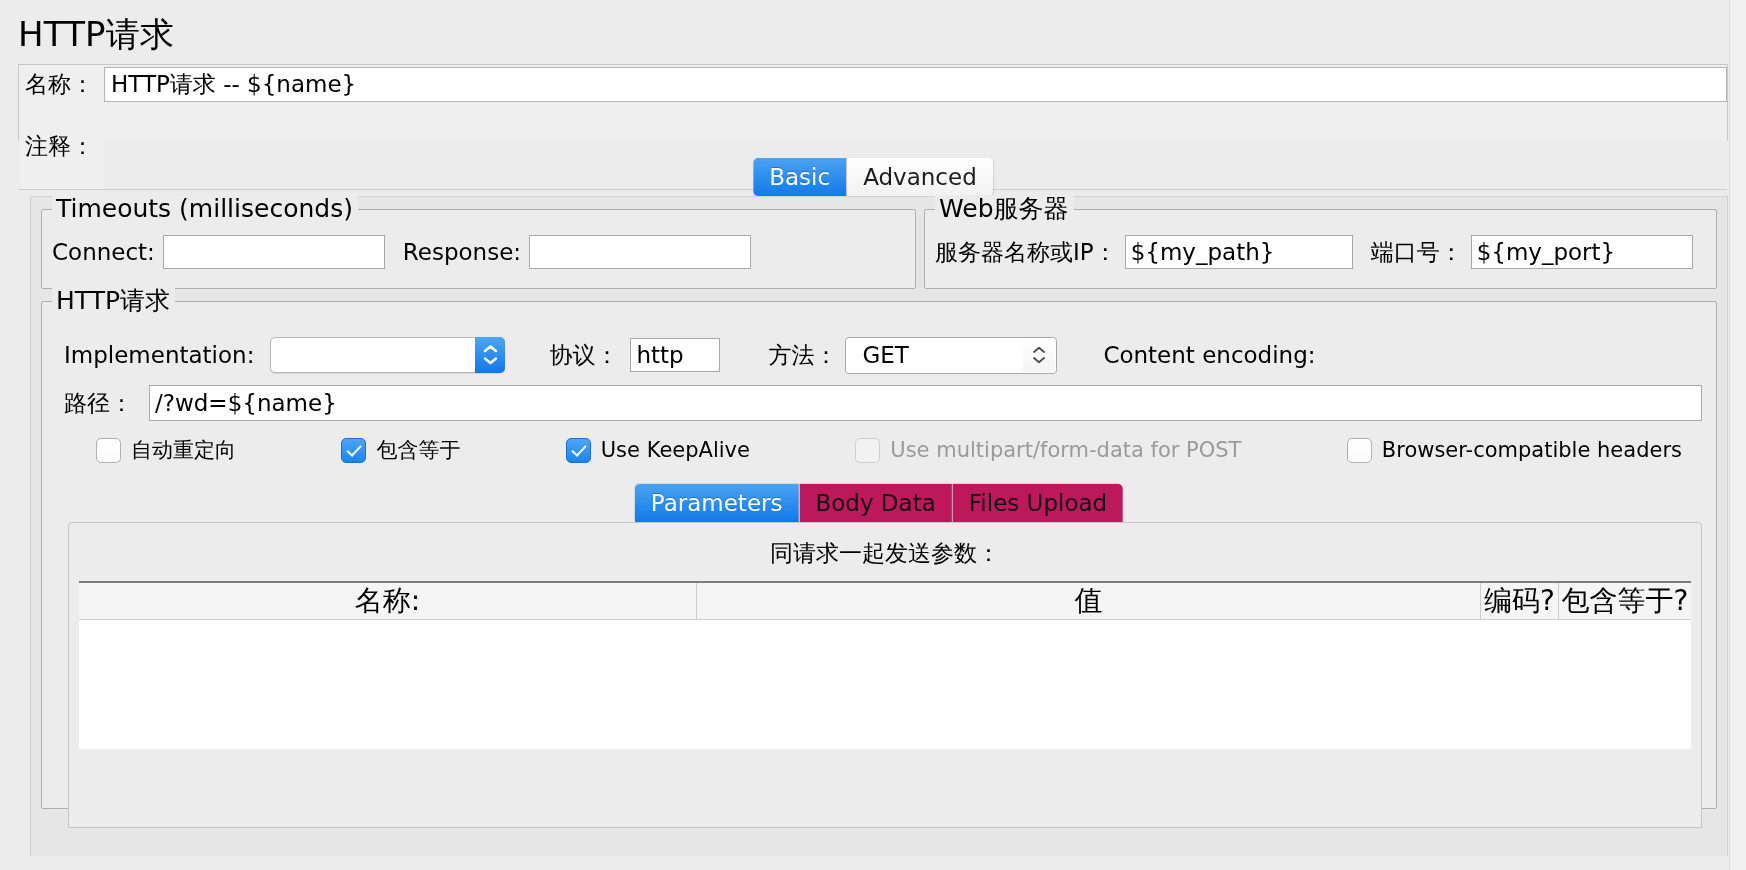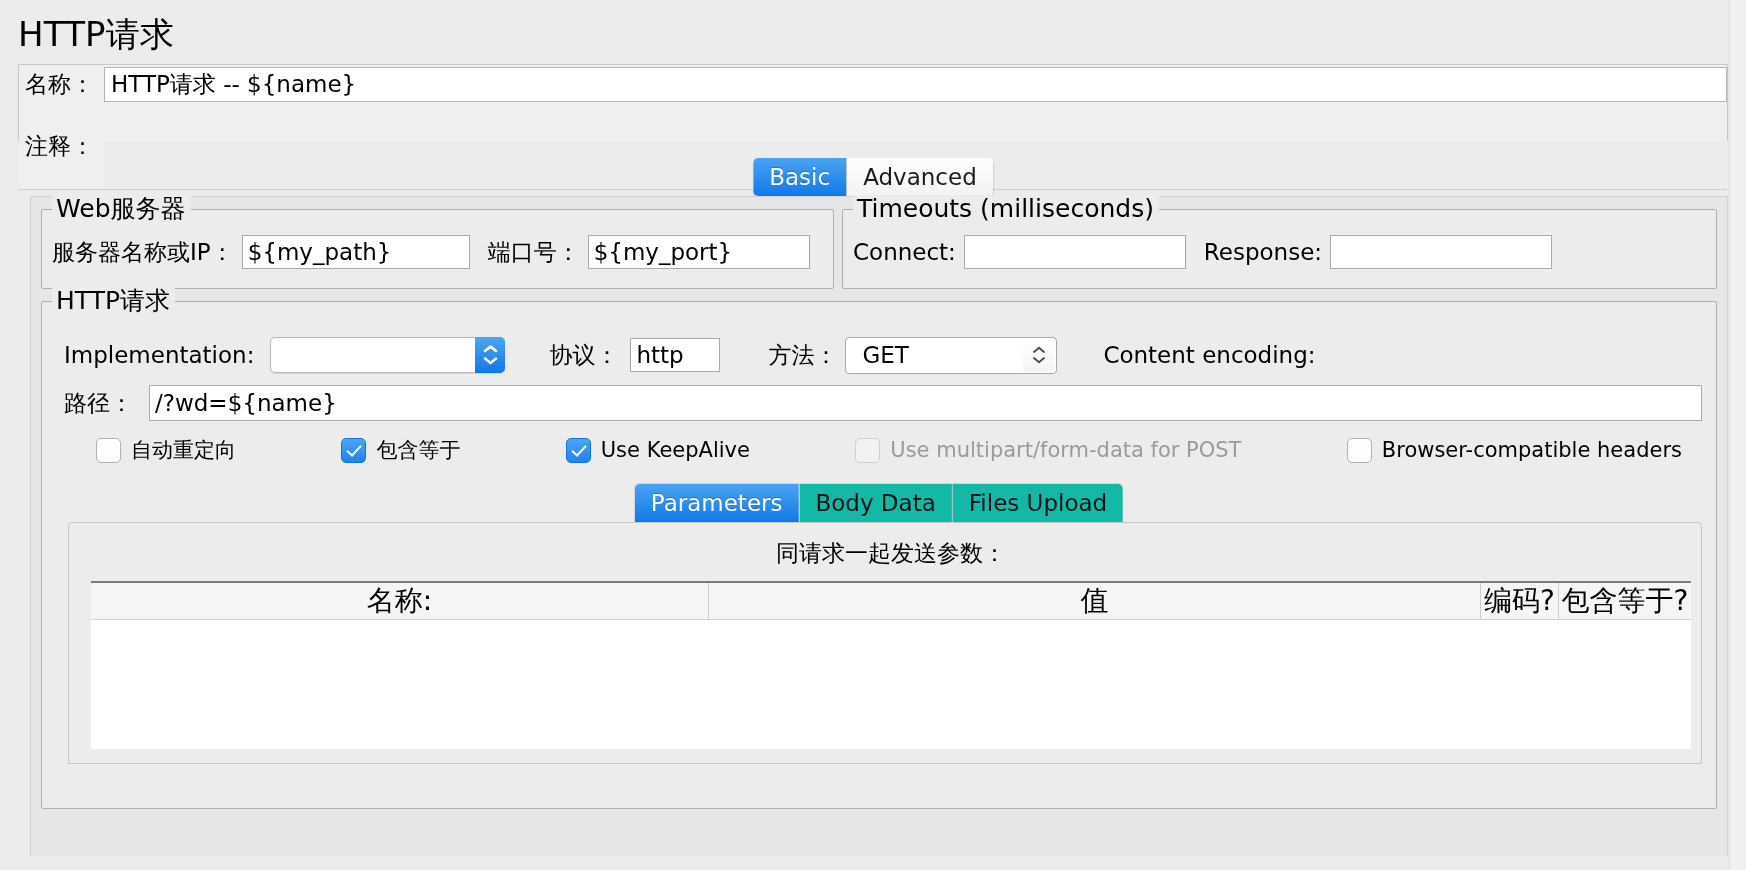--- a/index.html
+++ b/index.html
@@ -314,41 +314,41 @@
     border-radius: 5px 5px 0 0;
     overflow: hidden;
     box-shadow: 0 -1px 1px rgba(0,0,0,.10);
   }
   .itab {
     display: flex;
     align-items: center;
     justify-content: center;
     font-size: 23px;
     padding: 0 16px;
-    background: #14b8a6;
+    background: #be185d;
     color: #111;
     border-right: 1px solid #cfcfcf;
     box-sizing: border-box;
   }
   .itab:last-child { border-right: none; }
   .itab.active {
     background: linear-gradient(#4ba3f2,#1179e8);
     color: #ffffff;
     text-shadow: 0 -1px 0 rgba(0,0,0,.25);
   }
 
   
   .params-panel {
     margin: 0 14px 0 26px;
     background: #ececec;
     border: 1px solid #c6c6c6;
     border-radius: 4px 4px 0 0;
-    height: 242px;
-    box-sizing: border-box;
-    padding: 10px 0 0 12px;
+    height: 306px;
+    box-sizing: border-box;
+    padding: 10px 0 0 0;
     position: relative;
   }
   .params-caption {
     text-align: center;
     font-size: 23px;
     line-height: 40px;
   }
   .tbl {
     margin: 8px 10px 0 10px;
     border-top: 2px solid #7c7c7c;
@@ -409,37 +409,37 @@
   <div class="tabbar">
     <div class="tab active">Basic</div>
     <div class="tab">Advanced</div>
   </div>
 </div>
 
 <div class="card">
 
   <div class="groups-row">
 
+    <div class="group timeouts">
+      <div class="group-title">Timeouts (milliseconds)</div>
+      <div class="field-row">
+        <span class="f-label">Connect:</span>
+        <span class="txt" style="width:222px"></span>
+        <span class="f-label" style="margin-left:18px">Response:</span>
+        <span class="txt" style="width:222px"></span>
+      </div>
+    </div>
+
     <div class="group webserver">
       <div class="group-title">Web服务器</div>
       <div class="field-row">
         <span class="f-label">服务器名称或IP：</span>
         <span class="txt" style="width:228px">${my_path}</span>
         <span class="f-label" style="margin-left:18px">端口号：</span>
         <span class="txt" style="width:222px">${my_port}</span>
-      </div>
-    </div>
-
-    <div class="group timeouts">
-      <div class="group-title">Timeouts (milliseconds)</div>
-      <div class="field-row">
-        <span class="f-label">Connect:</span>
-        <span class="txt" style="width:222px"></span>
-        <span class="f-label" style="margin-left:18px">Response:</span>
-        <span class="txt" style="width:222px"></span>
       </div>
     </div>
 
   </div>
 
   <div class="group httpreq">
     <div class="group-title">HTTP请求</div>
 
     <div class="row-impl">
       <span class="f-label" style="margin-right:16px">Implementation:</span>

